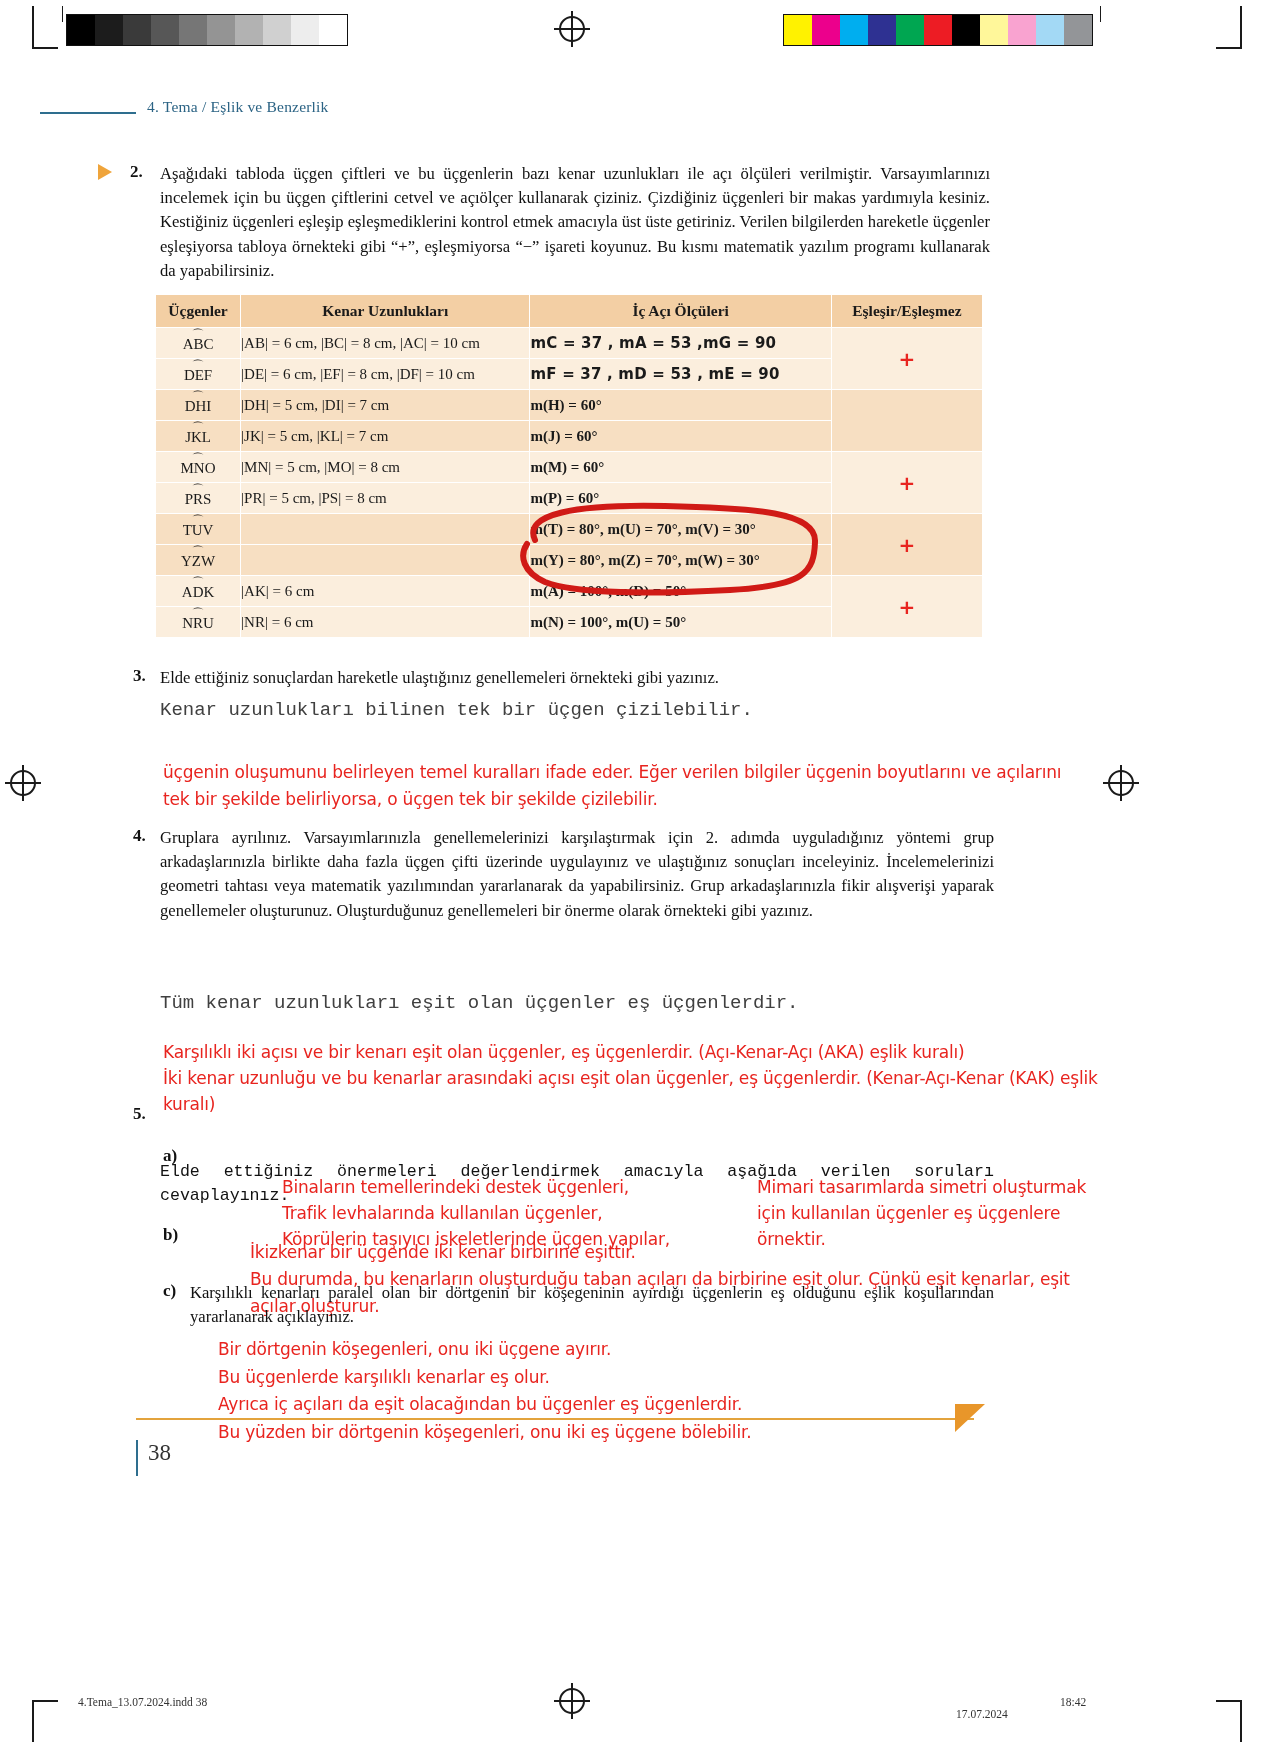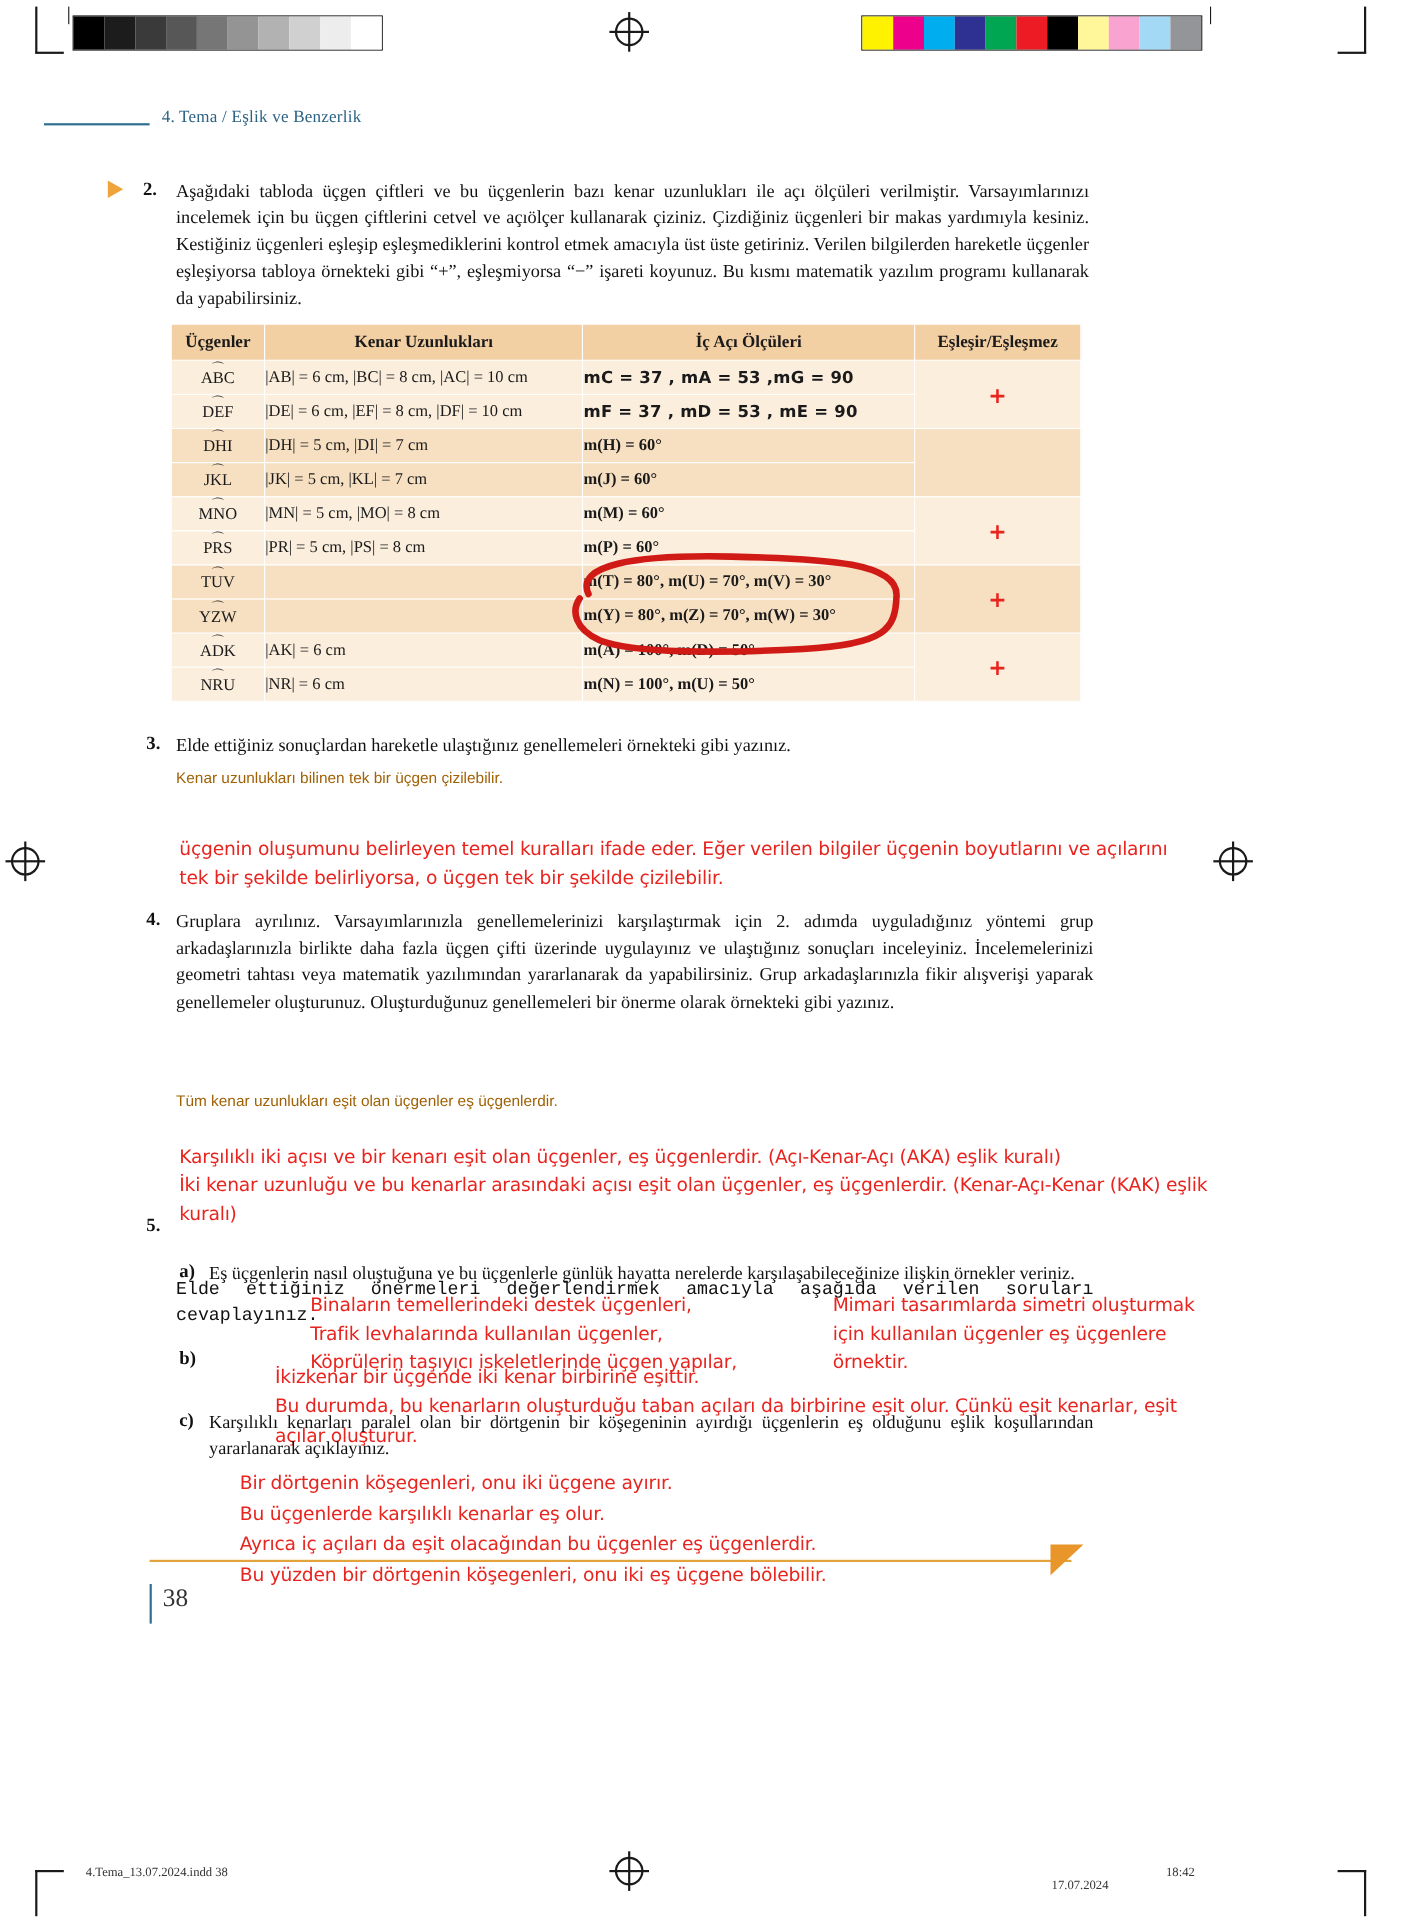--- a/index.html
+++ b/index.html
@@ -25,21 +25,21 @@
   .hdr-rule{position:absolute;left:40px;top:112px;width:96px;height:1.5px;background:#2e6e8e;}
   .hdr-title{position:absolute;left:147px;top:98px;font-size:15.5px;color:#2b6384;letter-spacing:.2px;}
 
   
   .qnum{position:absolute;font-weight:bold;font-size:17px;color:#111;}
   .qbody{position:absolute;font-size:16.6px;color:#111;line-height:1.46;text-align:justify;}
   .arrow-bullet{position:absolute;width:0;height:0;border-left:14px solid #efa43b;border-top:8px solid transparent;border-bottom:8px solid transparent;}
 
   
   .hand{position:absolute;color:#e8241f;font-family:"DejaVu Sans", sans-serif;font-size:17px;line-height:1.42;letter-spacing:-.2px;}
-  .redserif{position:absolute;color:#a16207;font-family:Liberation Sans, sans-serif;font-size:14px;}
+  .redserif{position:absolute;color:#404040;font-family:Liberation Mono, monospace;font-size:19px;}
 
   
   .tbl{position:absolute;left:155px;top:294px;width:828px;border-collapse:collapse;
        font-family:"Liberation Serif", serif;}
   .tbl td,.tbl th{border:1.3px solid #ffffff;padding:0;}
   .tbl th{background:#f3cfa4;color:#1a1a1a;font-size:15.5px;font-weight:bold;text-align:center;height:32px;}
   .tbl td{font-size:15px;color:#1a1a1a;height:30px;vertical-align:middle;}
   .c-tri{width:84px;text-align:center;font-size:15.5px;margin-left:28px;}
   .c-side{width:288px;padding-left:8px;}
   .c-ang{width:300px;padding-left:8px;}
@@ -219,21 +219,20 @@
   <div class="redserif" style="left:160px;top:992px;text-align:right;">Tüm kenar uzunlukları eşit olan üçgenler eş üçgenlerdir.</div>
 
   <div class="hand" style="left:163px;top:1040px;">Karşılıklı iki açısı ve bir kenarı eşit olan üçgenler, eş üçgenlerdir. (Açı-Kenar-Açı (AKA) eşlik kuralı)</div>
   <div class="hand" style="left:163px;top:1066px;">İki kenar uzunluğu ve bu kenarlar arasındaki açısı eşit olan üçgenler, eş üçgenlerdir. (Kenar-Açı-Kenar (KAK) eşlik</div>
   <div class="hand" style="left:163px;top:1092px;">kuralı)</div>
 
   <div class="qnum" style="left:133px;top:1104px;">5.</div>
   <div class="qbody" style="left:160px;top:1160px;width:834px;font-family:Liberation Mono, monospace;">Elde ettiğiniz önermeleri değerlendirmek amacıyla aşağıda verilen soruları cevaplayınız.</div>
 
   <div class="qnum" style="left:163px;top:1146px;">a)</div>
-  <div class="qbody" style="left:190px;top:1146px;width:804px;">Eş üçgenlerin nasıl oluştuğuna ve bu üçgenlerle günlük hayatta nerelerde karşılaşabileceğinize ilişkin örnekler veriniz.</div>
   <div class="hand" style="left:282px;top:1175px;">Binaların temellerindeki destek üçgenleri,</div>
   <div class="hand" style="left:282px;top:1201px;">Trafik levhalarında kullanılan üçgenler,</div>
   <div class="hand" style="left:282px;top:1227px;">Köprülerin taşıyıcı iskeletlerinde üçgen yapılar,</div>
   <div class="hand" style="left:757px;top:1175px;">Mimari tasarımlarda simetri oluşturmak</div>
   <div class="hand" style="left:757px;top:1201px;">için kullanılan üçgenler eş üçgenlere</div>
   <div class="hand" style="left:757px;top:1227px;">örnektir.</div>
 
   <div class="qnum" style="left:163px;top:1225px;">b)</div>
   <div class="hand" style="left:250px;top:1240px;">İkizkenar bir üçgende iki kenar birbirine eşittir.</div>
   <div class="hand" style="left:250px;top:1267px;">Bu durumda, bu kenarların oluşturduğu taban açıları da birbirine eşit olur. Çünkü eşit kenarlar, eşit</div>

